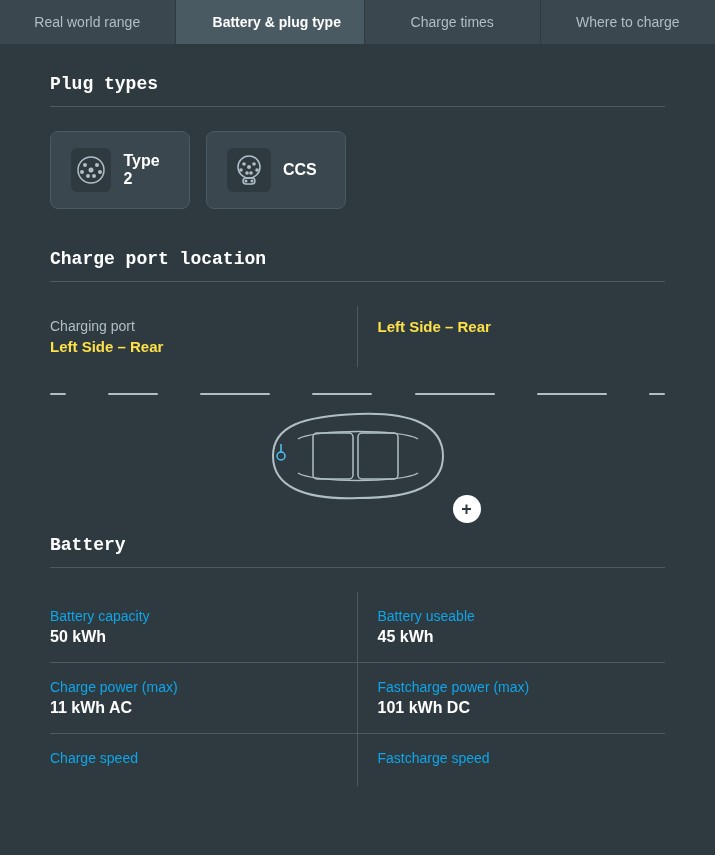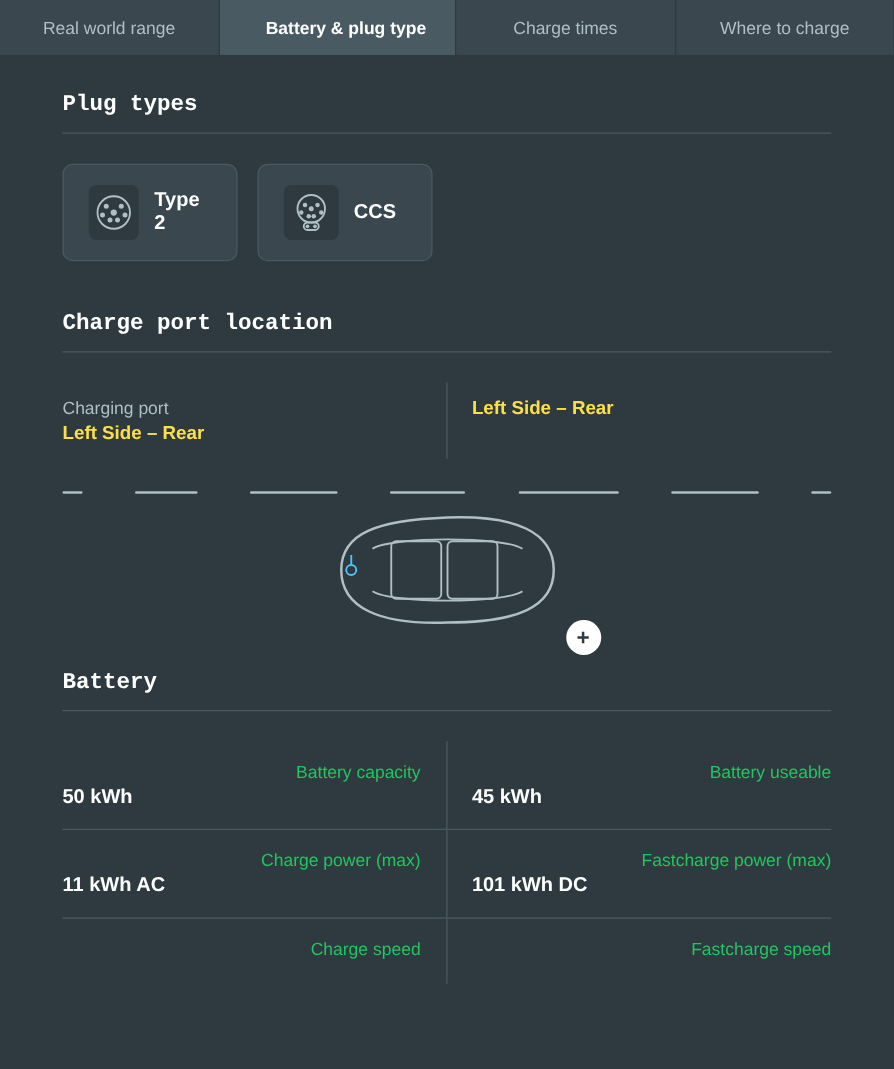--- a/index.html
+++ b/index.html
@@ -193,23 +193,22 @@
       border-right: 1px solid #4a5a62;
       padding-right: 20px;
     }
 
     .battery-item:nth-child(even) {
       padding-left: 20px;
     }
 
     .battery-label {
       font-size: 14px;
-      color: #22c55e;
+      color: #0ea5e9;
       margin-bottom: 4px;
-      text-align: right;
     }
 
     .battery-value {
       font-size: 16px;
       font-weight: 700;
       color: #ffffff;
     }
 
     .indicators-row {
       display: flex;

